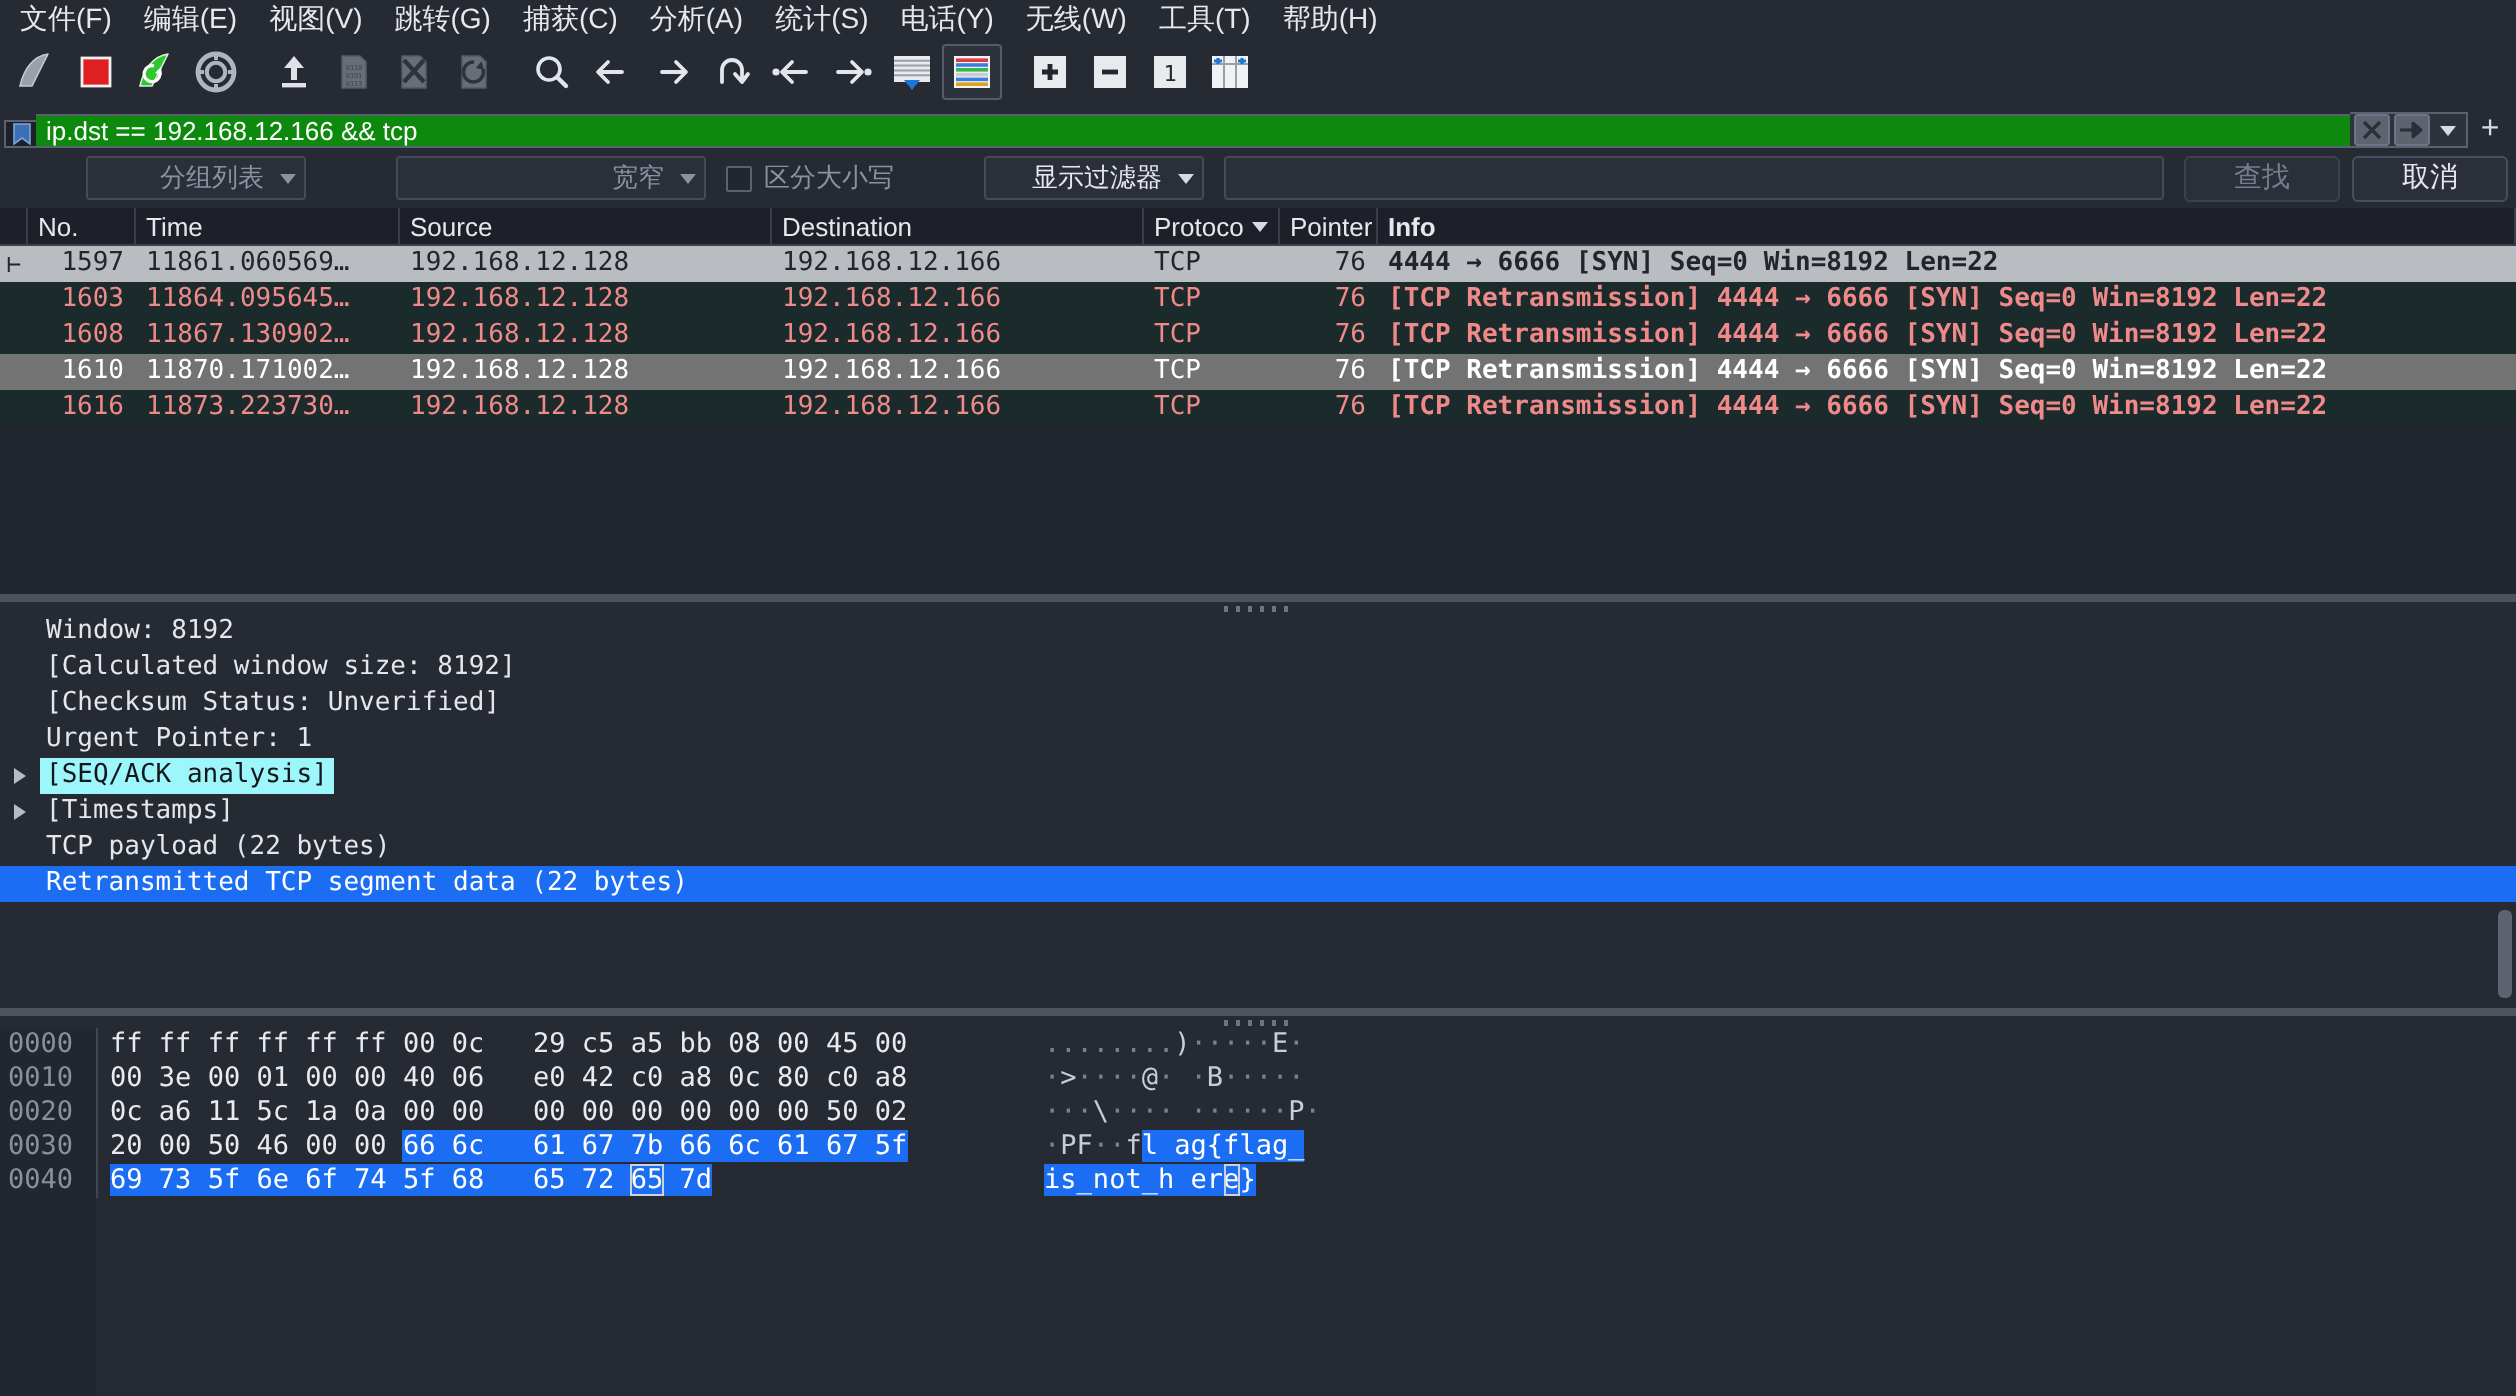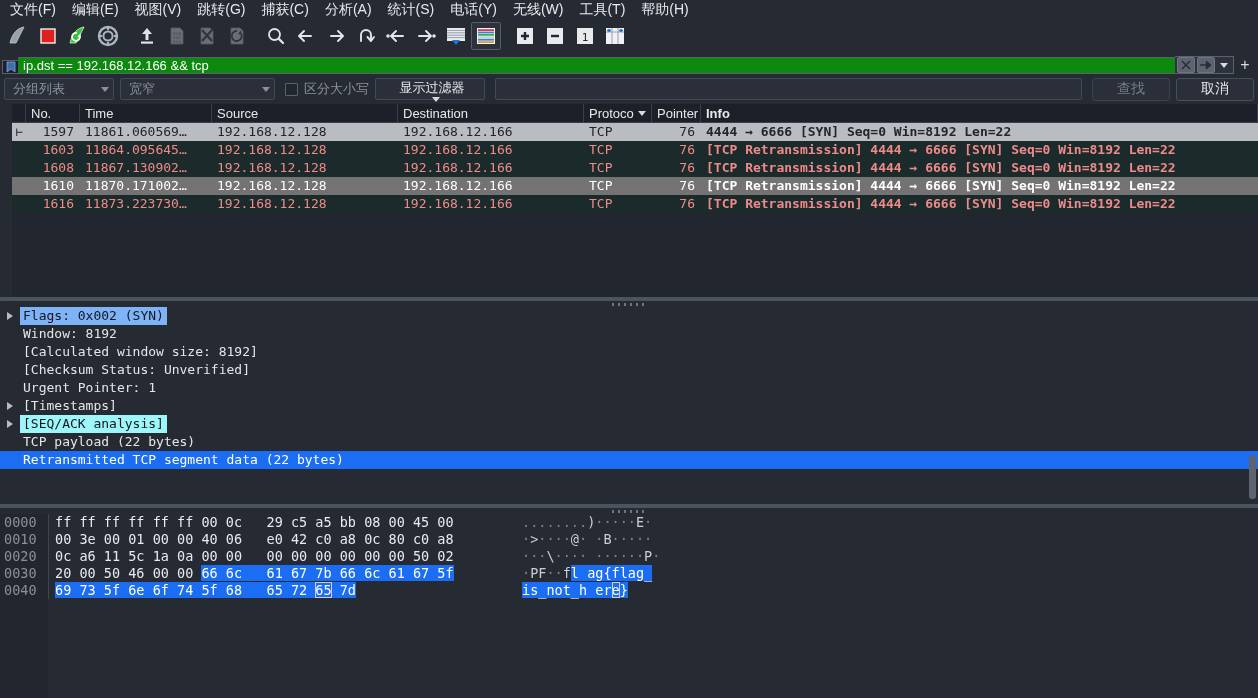--- a/index.html
+++ b/index.html
@@ -124,23 +124,24 @@
   .combo {
     height: 22px;
     background: #2a2f3a;
     border: 1px solid #434a59;
     border-radius: 2px;
     display: flex; align-items: center;
     padding: 0 4px 0 8px;
     color: #8b919e;
     font-size: 13px;
     position: relative;
-    justify-content: space-between;
-  }
-  .combo.enabled { color: #e6e8ec; flex-direction: column; }
+    justify-content: flex-end;
+    margin-left: 39px;
+  }
+  .combo.enabled { color: #e6e8ec; }
   .combo .cv { white-space: nowrap; }
   .caret {
     width: 0; height: 0;
     border-left: 4px solid transparent;
     border-right: 4px solid transparent;
     border-top: 5px solid #8b919e;
     margin-left: 8px;
   }
   .combo.enabled .caret { border-top-color: #d7dae0; }
   .c1 { width: 110px; }
@@ -177,21 +178,20 @@
   }
   .btn.disabled { color: #767d8b; border-color: #3b4250; }
 
   
   .packetlist {
     flex: 0 0 193px;
     background: #22262f;
     display: flex; flex-direction: column;
     overflow: hidden;
     position: relative;
-    margin-left: 12px;
   }
   .plhead {
     display: flex;
     height: 19px;
     background: #1d2029;
     border-bottom: 1px solid #3a3f4b;
     color: #e6e8ec;
     font-size: 13px;
     flex: 0 0 19px;
   }
@@ -638,53 +638,47 @@
         </div>
       </div>
   </div>
 
   <div class="splitter">
     <div class="grip"></div>
   </div>
 
   <div class="detailpane">
     <div id="detailrows">
-        <div class="drow sel-light">
+        <div class="drow">
+          <div class="darrow"></div>
+          <span class="dtext">Window: 8192</span>
+        </div>
+        <div class="drow">
+          <div class="darrow"></div>
+          <span class="dtext">[Calculated window size: 8192]</span>
+        </div>
+        <div class="drow">
+          <div class="darrow"></div>
+          <span class="dtext">[Checksum Status: Unverified]</span>
+        </div>
+        <div class="drow">
+          <div class="darrow"></div>
+          <span class="dtext">Urgent Pointer: 1</span>
+        </div>
+        <div class="drow sel-cyan">
           <div class="darrow">
             <span class="tri"></span>
           </div>
-          <span class="dtext">Flags: 0x002 (SYN)</span>
-        </div>
-        <div class="drow">
-          <div class="darrow"></div>
-          <span class="dtext">Window: 8192</span>
-        </div>
-        <div class="drow">
-          <div class="darrow"></div>
-          <span class="dtext">[Calculated window size: 8192]</span>
-        </div>
-        <div class="drow">
-          <div class="darrow"></div>
-          <span class="dtext">[Checksum Status: Unverified]</span>
-        </div>
-        <div class="drow">
-          <div class="darrow"></div>
-          <span class="dtext">Urgent Pointer: 1</span>
+          <span class="dtext">[SEQ/ACK analysis]</span>
         </div>
         <div class="drow">
           <div class="darrow">
             <span class="tri"></span>
           </div>
           <span class="dtext">[Timestamps]</span>
-        </div>
-        <div class="drow sel-cyan">
-          <div class="darrow">
-            <span class="tri"></span>
-          </div>
-          <span class="dtext">[SEQ/ACK analysis]</span>
         </div>
         <div class="drow">
           <div class="darrow"></div>
           <span class="dtext">TCP payload (22 bytes)</span>
         </div>
         <div class="drow sel-blue">
           <div class="darrow"></div>
           <span class="dtext">Retransmitted TCP segment data (22 bytes)</span>
         </div>
       </div>

